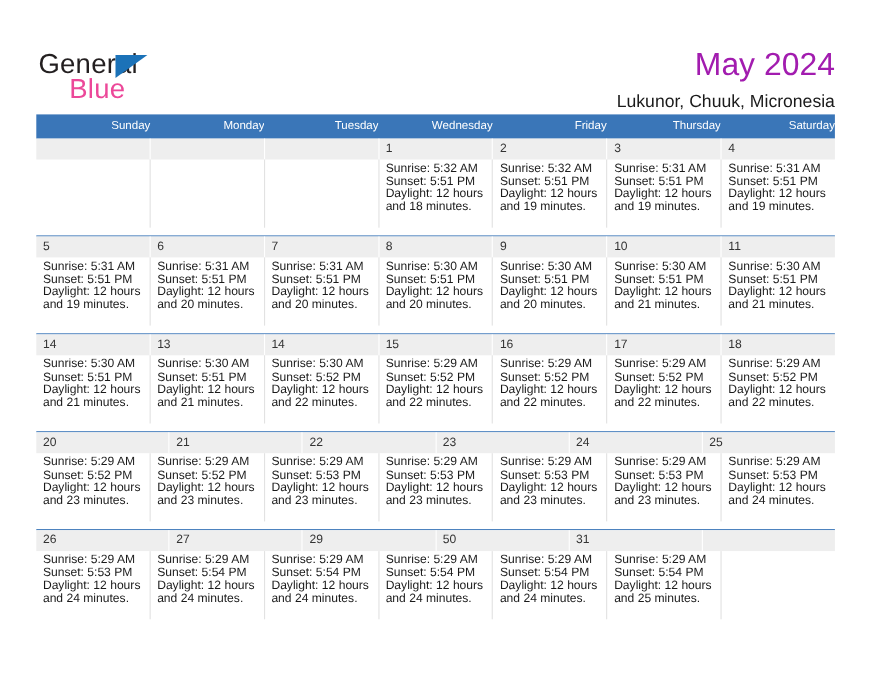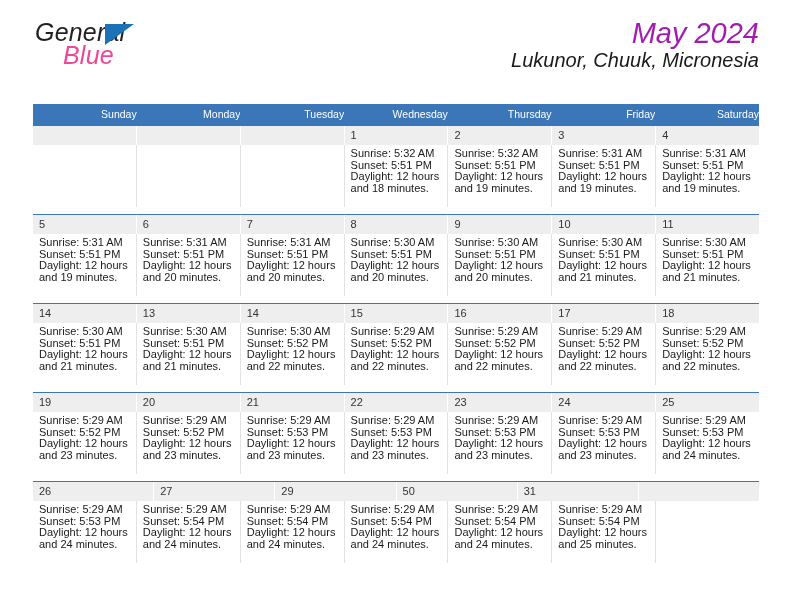--- a/index.html
+++ b/index.html
@@ -18,24 +18,23 @@
     position: relative;
     width: 792px;
     height: 612px;
     box-sizing: border-box;
   }
 
   
   .top-bar {
     position: absolute;
     left: 33px;
-    top: 16px;
+    top: 42px;
     right: 33px;
     height: 70px;
-    font-style: italic;
   }
   .brand {
     position: absolute;
     left: 0;
     top: 0;
     width: 230px;
     height: 60px;
   }
   .brand-general {
     position: absolute;
@@ -72,21 +71,22 @@
     text-align: right;
   }
   .cal-title {
     font-size: 29px;
     color: #a21caf;
     line-height: 34px;
     font-weight: normal;
     white-space: nowrap;
   }
   .cal-subtitle {
-    font-size: 20px;
+    margin-top: 7px;
+    font-size: 16px;
     color: #1a1a1a;
     line-height: 20px;
     white-space: nowrap;
   }
 
   
   .calendar {
     position: absolute;
     left: 33px;
     top: 104px;
@@ -176,22 +176,22 @@
     </div>
 
   </div>
 
   <div class="calendar">
     <div class="weekday-row" id="weekday-row">
         <div class="weekday">Sunday</div>
         <div class="weekday">Monday</div>
         <div class="weekday">Tuesday</div>
         <div class="weekday">Wednesday</div>
+        <div class="weekday">Friday</div>
         <div class="weekday">Thursday</div>
-        <div class="weekday">Friday</div>
         <div class="weekday">Saturday</div>
       </div>
     <div id="weeks-container">
         <div class="week">
           <div class="week-daynums">
             <div class="daynum-cell empty"></div>
             <div class="daynum-cell empty"></div>
             <div class="daynum-cell empty"></div>
             <div class="daynum-cell">1</div>
             <div class="daynum-cell">2</div>
@@ -348,21 +348,20 @@
             <div class="detail-cell">
               <div class="detail-line">Sunrise: 5:29 AM</div>
               <div class="detail-line">Sunset: 5:52 PM</div>
               <div class="detail-line">Daylight: 12 hours</div>
               <div class="detail-line">and 22 minutes.</div>
             </div>
           </div>
         </div>
         <div class="week">
           <div class="week-daynums">
-            <div class="daynum-cell">19</div>
             <div class="daynum-cell">20</div>
             <div class="daynum-cell">21</div>
             <div class="daynum-cell">22</div>
             <div class="daynum-cell">23</div>
             <div class="daynum-cell">24</div>
             <div class="daynum-cell">25</div>
           </div>
           <div class="week-body">
             <div class="detail-cell">
               <div class="detail-line">Sunrise: 5:29 AM</div>

